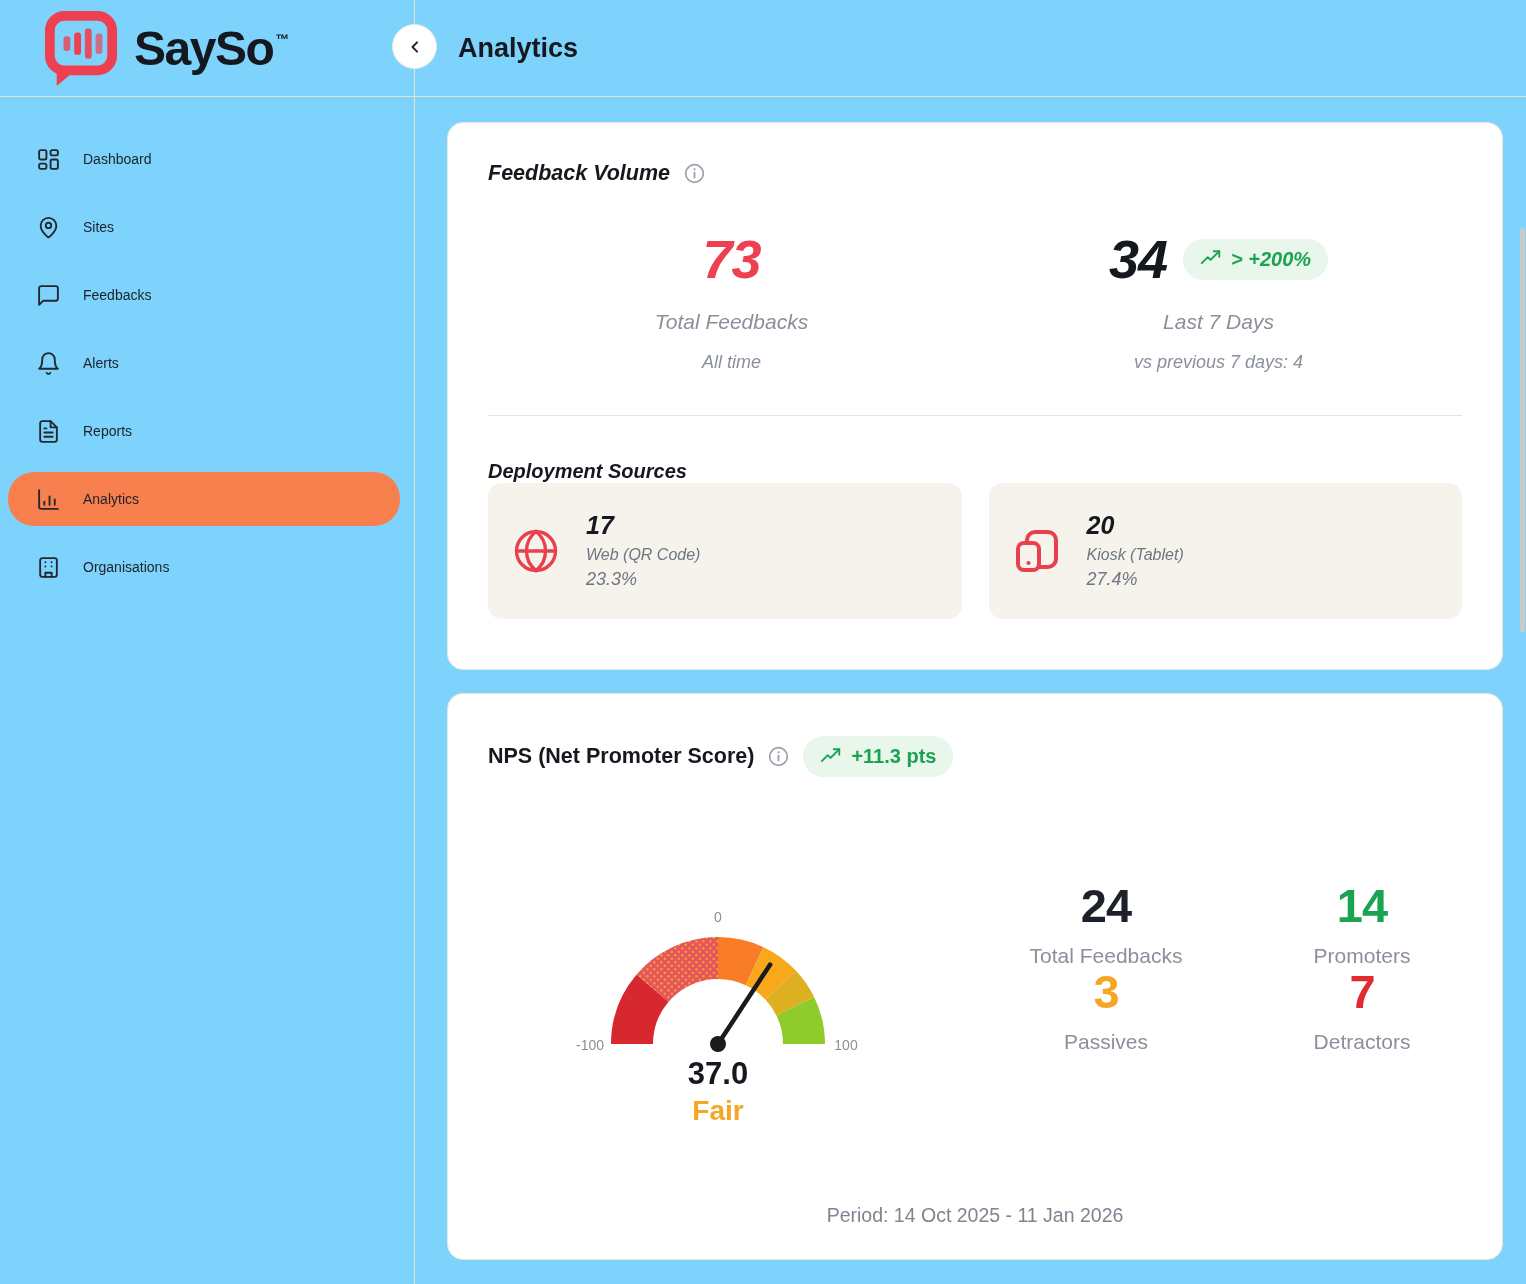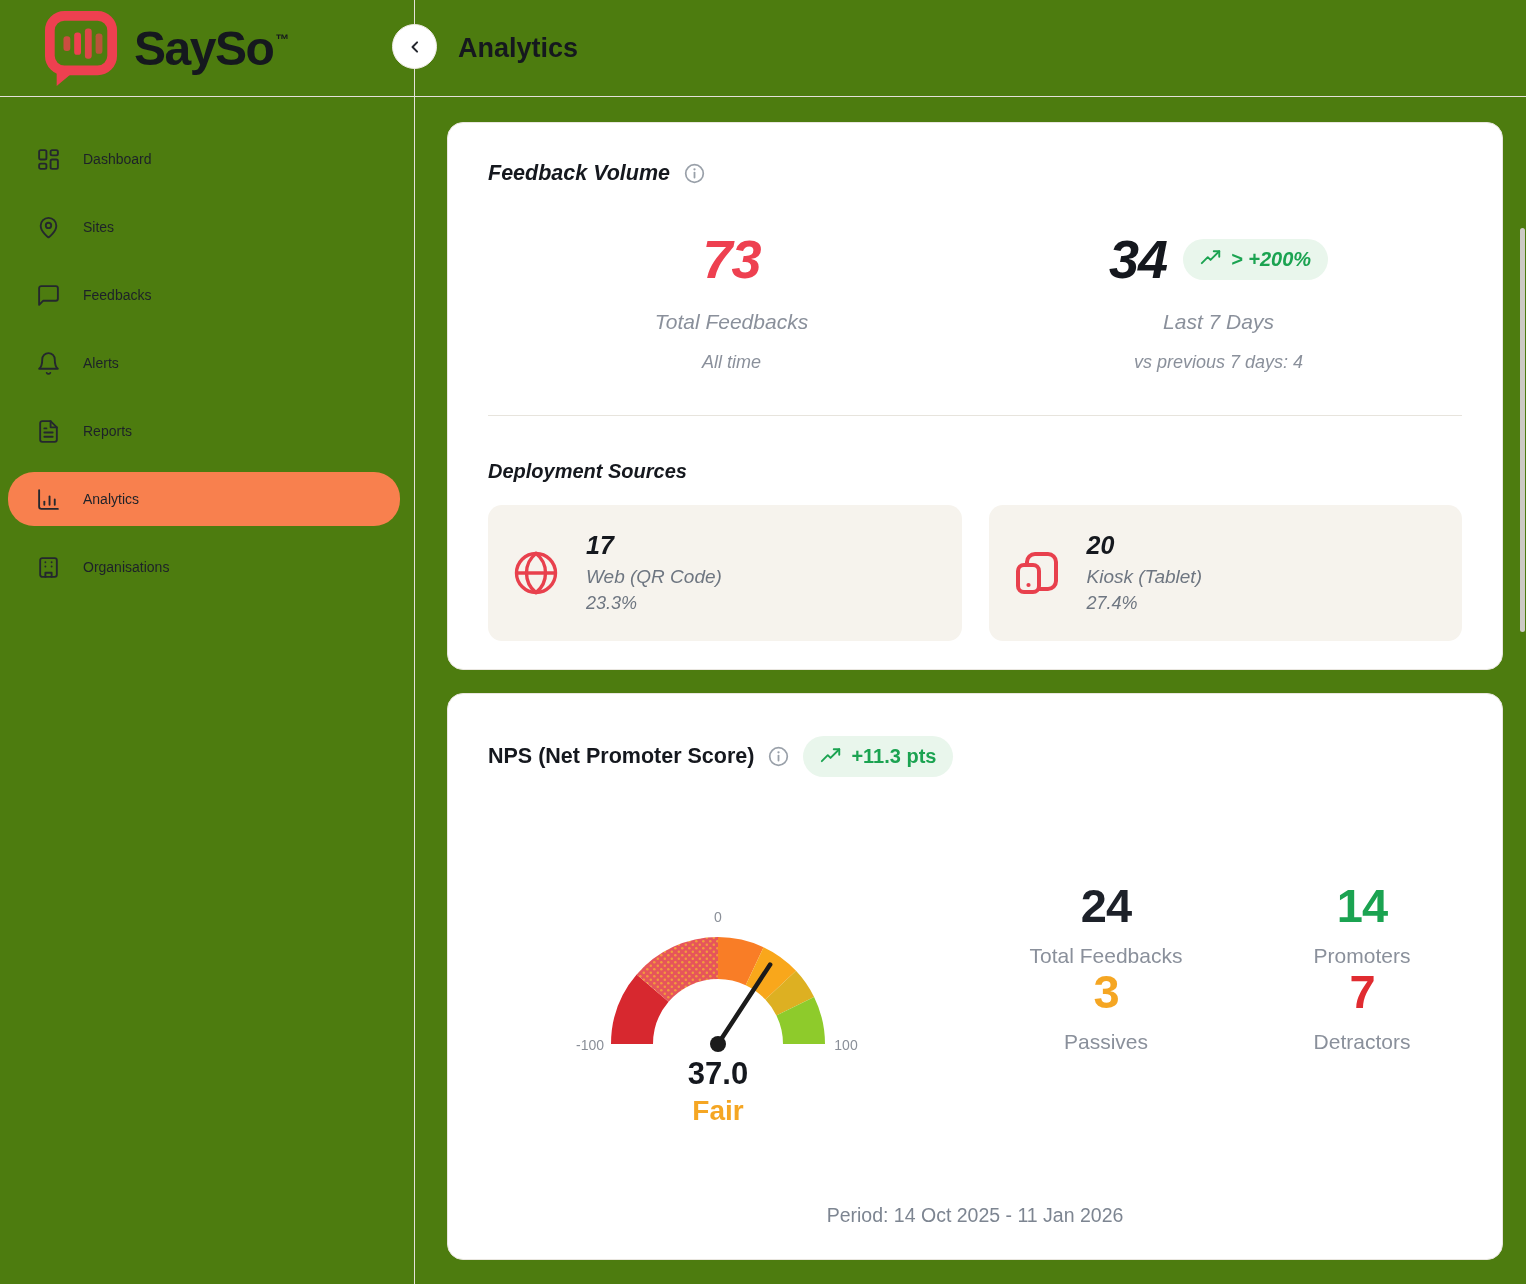--- a/index.html
+++ b/index.html
@@ -1,18 +1,18 @@
 <!DOCTYPE html>
 <html><head>
 <meta charset="utf-8">
 <style>
   * { box-sizing: border-box; }
   html,body { margin:0; padding:0; }
   body { font-family: "Liberation Sans", sans-serif; background:#f5f3ee; }
-  .app { position:relative; width:1526px; height:1284px; background:#4d7c0f; overflow:hidden; }
+  .app { position:relative; width:1526px; height:1284px; background:#7dd3fc; overflow:hidden; }
 
   
   .sidebar { position:absolute; left:0; top:0; bottom:0; width:415px; border-right:1px solid #e4e1d9; }
   .logo-row { height:97px; display:flex; align-items:center; padding-left:44px; }
   .logo-icon { width:74px; height:78px; flex:0 0 auto; }
   .logo-text { font-size:48px; font-weight:600; color:#15181e; letter-spacing:-1.5px; margin-left:16px; line-height:1; }
   .logo-text sup { font-size:14px; font-weight:700; letter-spacing:0; position:relative; top:-4px; left:2px; }
 
   .nav { padding:35px 14px 0 8px; }
   .nav-item { display:flex; align-items:center; height:54px; padding-left:28px; gap:22px;
@@ -41,25 +41,25 @@
   .fv-value-row { display:flex; justify-content:center; align-items:center; gap:16px; }
   .fv-value { font-size:54px; font-weight:700; line-height:1; color:#15181e; letter-spacing:-1px; }
   .fv-value.red { color:#ee4050; }
   .badge { display:inline-flex; align-items:center; gap:9px; background:#e9f6ec; color:#1ba351;
            font-weight:700; font-size:20px; padding:9px 17px; border-radius:22px; white-space:nowrap; }
   .badge svg { width:22px; height:22px; stroke:#1ba351; fill:none; stroke-width:2.1; stroke-linecap:round; stroke-linejoin:round; }
   .fv-label { margin-top:24px; font-size:21px; color:#8a909b; }
   .fv-sub { margin-top:18px; font-size:18px; color:#8a909b; }
   .fv-divider { height:1px; background:#e7e4dd; margin-top:42px; }
   .dep-title { font-size:20px; font-weight:700; color:#15181e; margin:44px 0 0; }
-  .sources { display:flex; gap:27px; margin-top:22px; }
+  .sources { display:flex; gap:27px; }
   .source-card { flex:1; background:#f6f3ed; border-radius:14px; height:136px; display:flex; align-items:center; padding:0 24px; gap:26px; }
   .source-icon { width:48px; height:48px; flex:0 0 auto; }
   .source-value { font-size:25px; font-weight:700; color:#15181e; line-height:1; }
-  .source-label { font-size:19px; color:#6e7681; margin-top:8px; }
+  .source-label { font-size:16px; color:#6e7681; margin-top:8px; }
   .source-pct   { font-size:18px; color:#6e7681; margin-top:5px; }
 
   .card-nps { height:567px; position:relative; padding:42px 40px; }
   #gauge-svg { position:absolute; left:110px; top:200px; width:320px; height:232px; overflow:visible; }
   #gauge-svg text { font-family:"Liberation Sans", sans-serif; }
   .nps-stats { position:absolute; left:530px; top:188px; width:512px; display:grid;
                grid-template-columns:1fr 1fr; text-align:center; }
   .nps-num { font-size:47px; font-weight:700; line-height:1; letter-spacing:-1px; }
   .c-dark  { color:#1d2129; }
   .c-green { color:#1ba351; }

